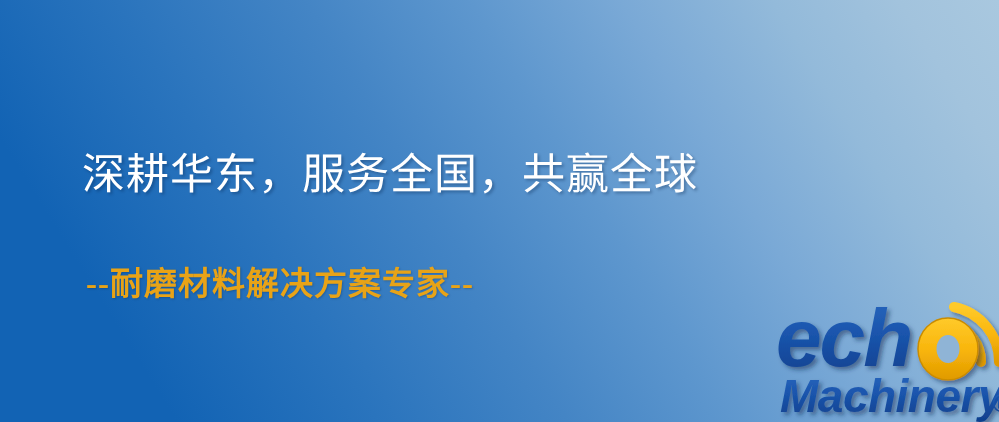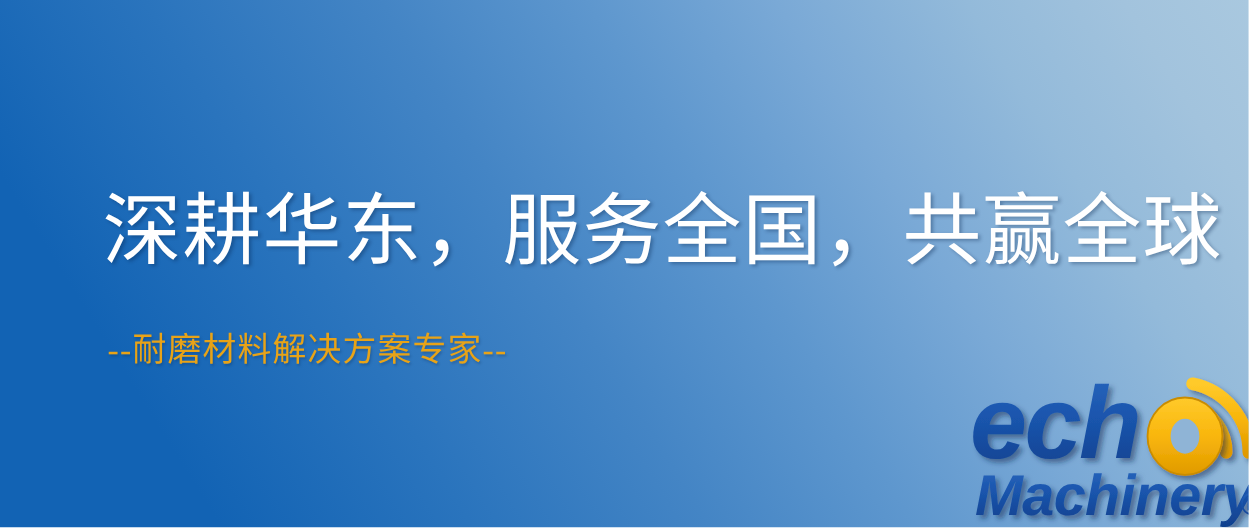--- a/index.html
+++ b/index.html
@@ -30,37 +30,37 @@
   }
 
   
   .headline {
     position: absolute;
     left: 82px;
     top: 152px;
     margin: 0;
     font-family: "Liberation Serif", "DejaVu Serif", serif;
     font-weight: 400;
-    font-size: 63px;
+    font-size: 43px;
     line-height: 1.05;
     letter-spacing: 1px;
     color: #ffffff;
     white-space: nowrap;
     text-shadow: 2px 2px 3px rgba(0, 30, 70, 0.33);
   }
 
   
   .subtitle {
     position: absolute;
     left: 86px;
     top: 266px;
     margin: 0;
     font-family: "Liberation Serif", "DejaVu Serif", serif;
-    font-weight: 400;
-    font-size: 27px;
+    font-weight: 700;
+    font-size: 33px;
     line-height: 1.1;
     letter-spacing: 1px;
     color: #e8a317;
     white-space: nowrap;
     text-shadow: 1px 1px 2px rgba(0, 30, 70, 0.25);
   }
 
   
   .logo {
     position: absolute;

